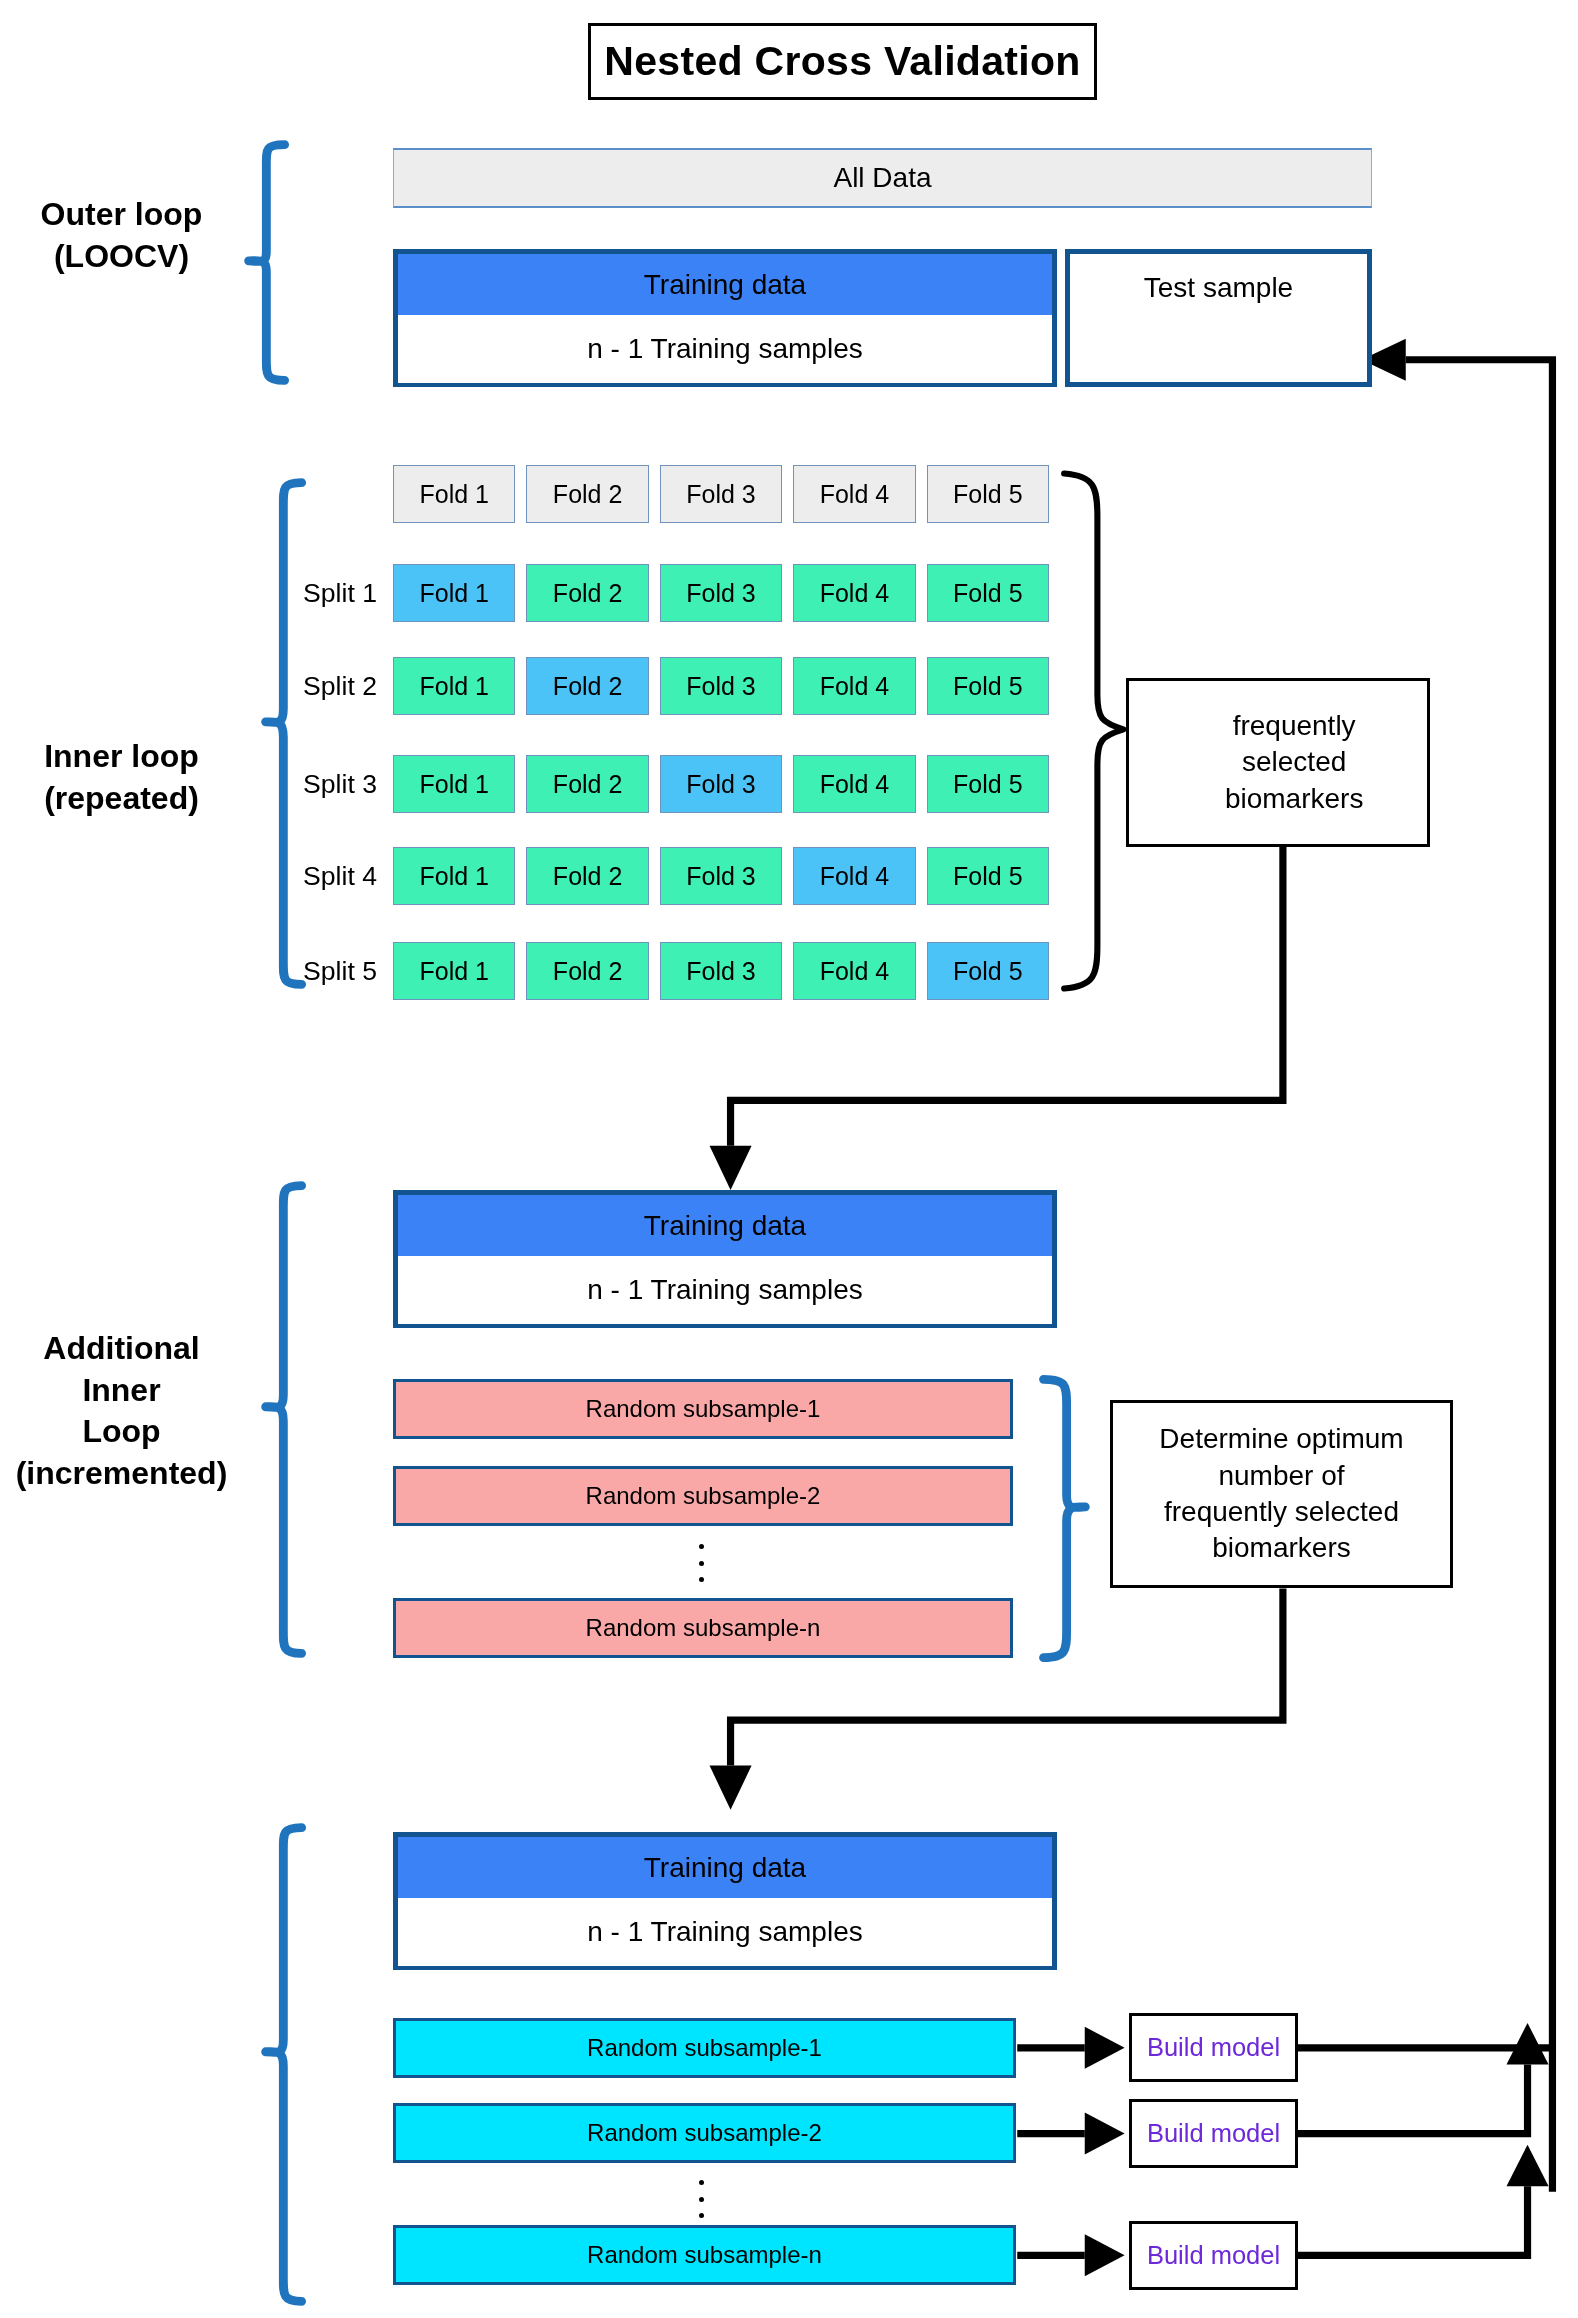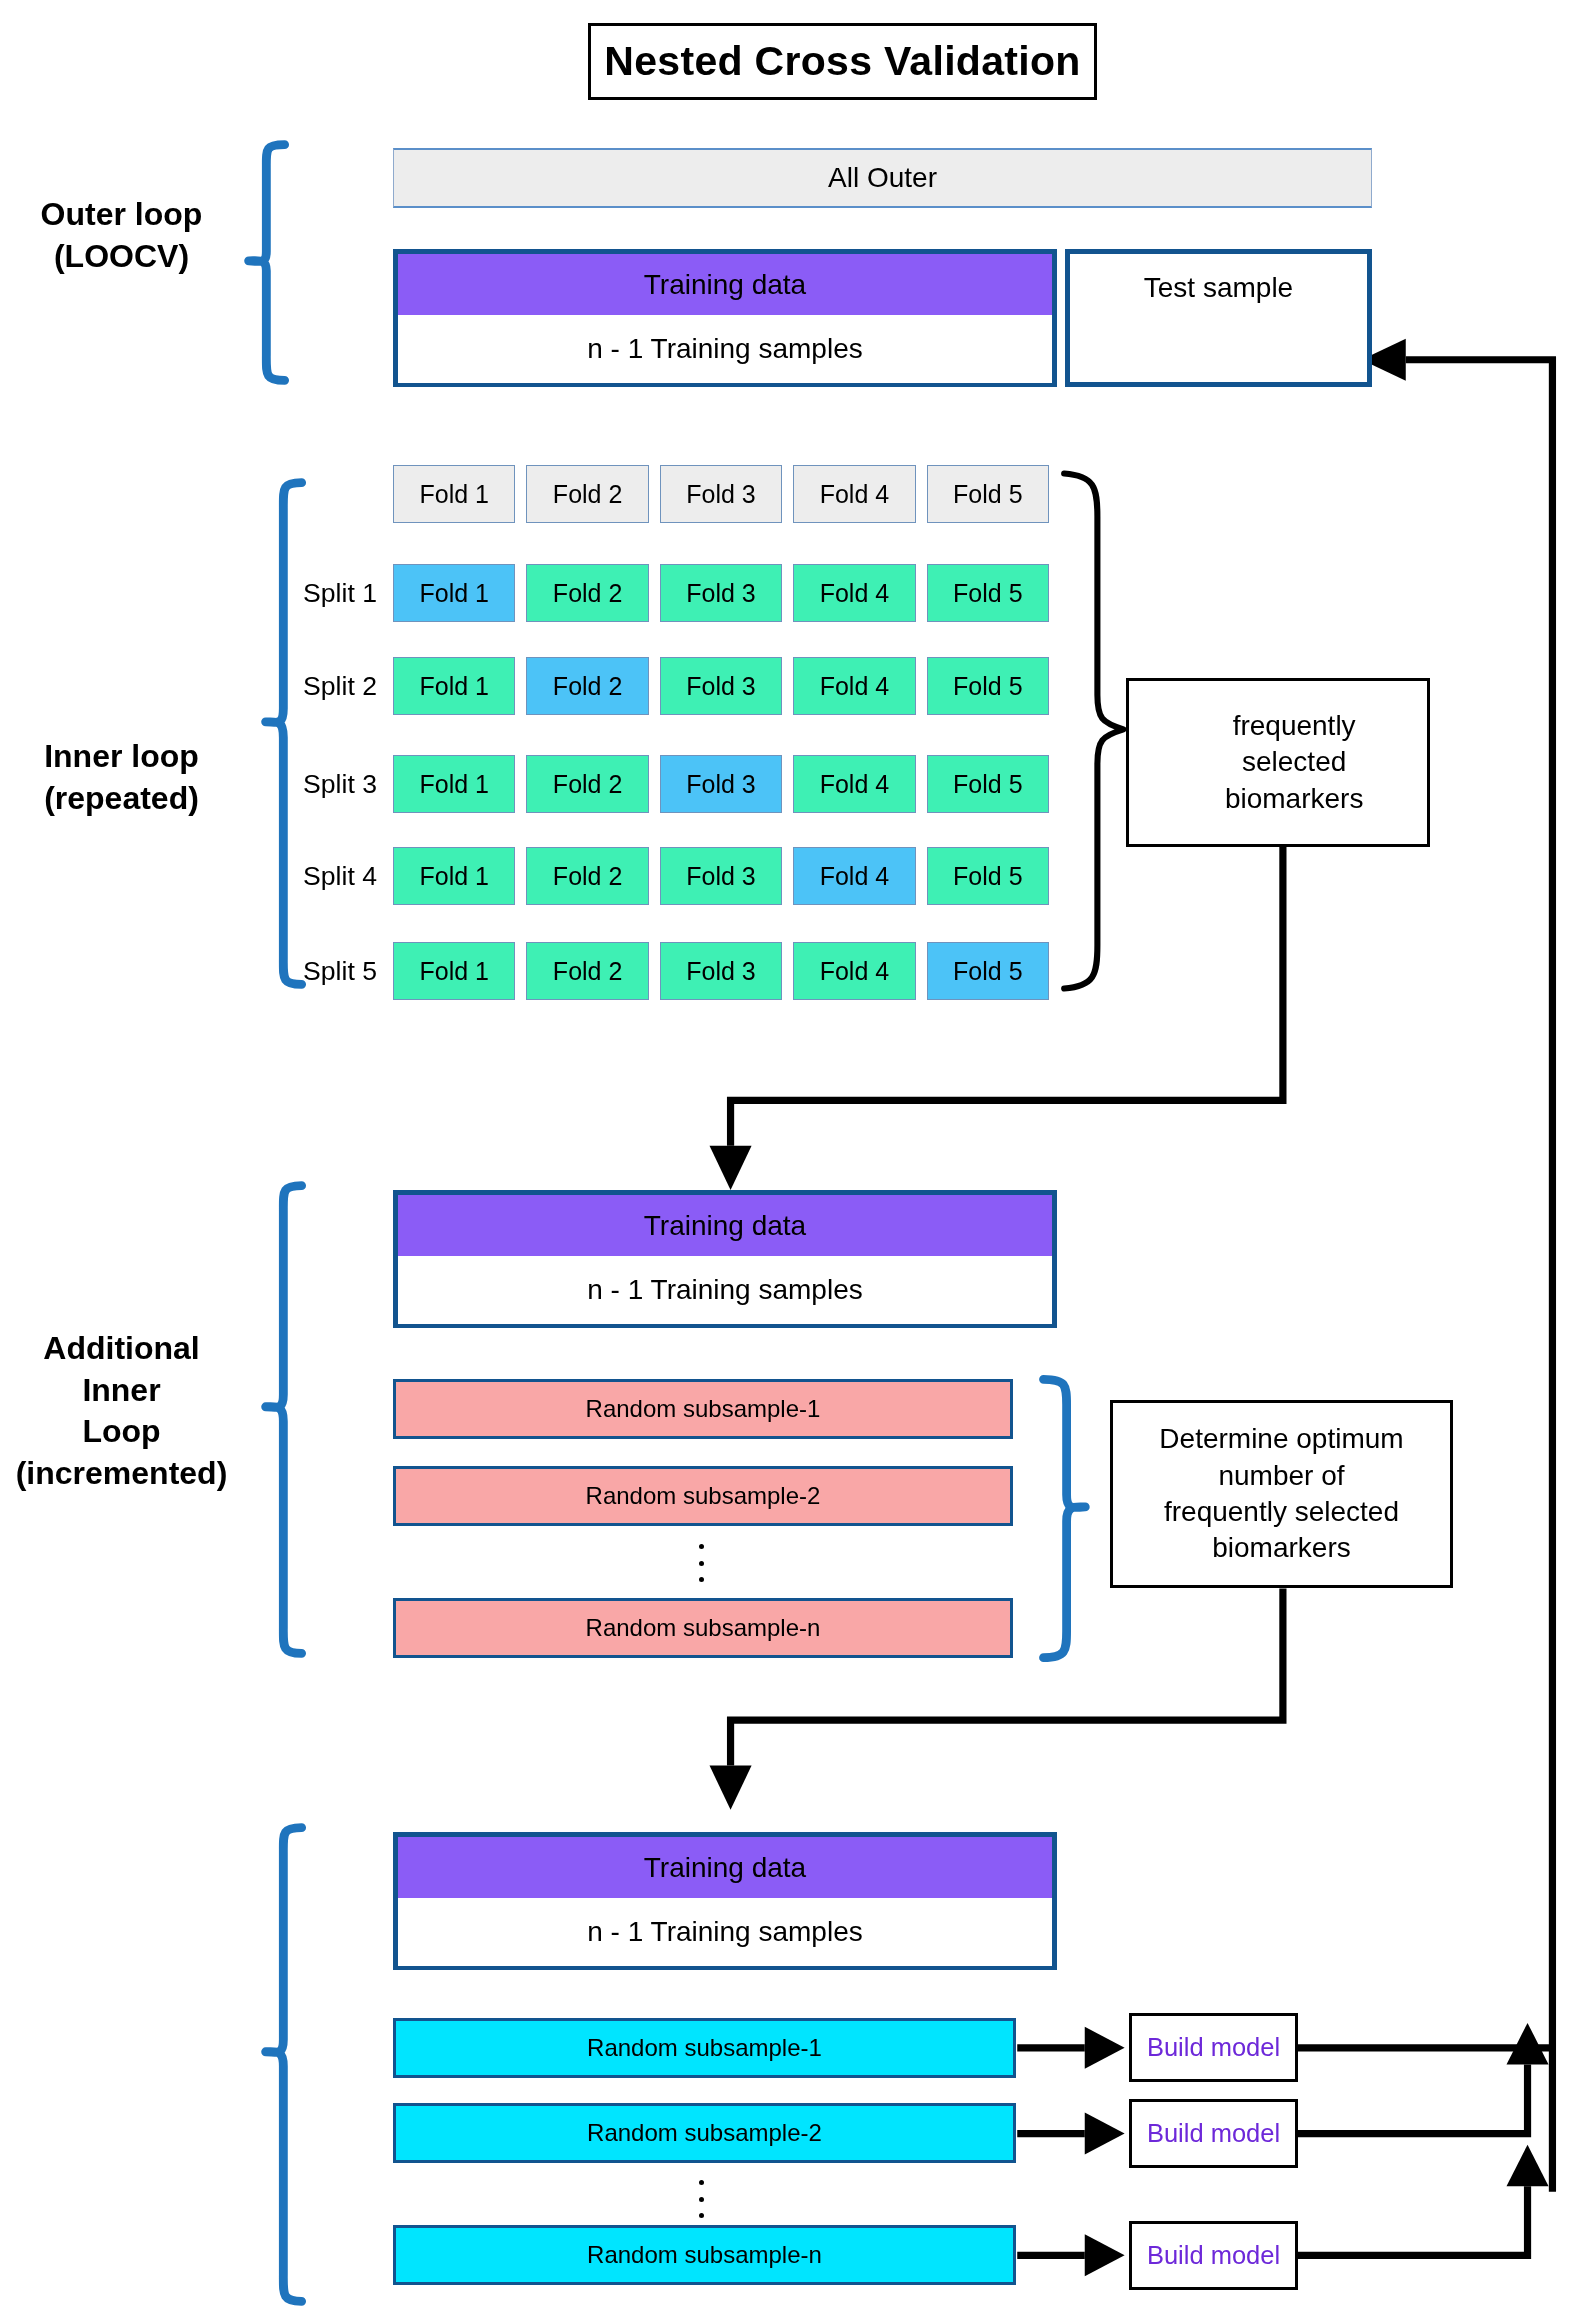--- a/index.html
+++ b/index.html
@@ -39,21 +39,21 @@
 
   
   .panel{
     border:5px solid #12548f;background:#fff;
     box-sizing:border-box;
   }
   .band{
     display:flex;align-items:center;justify-content:center;
     color:#000;font-size:28px;box-sizing:border-box;
   }
-  .band-green{background:#8b5cf6;}
+  .band-green{background:#3b82f6;}
   .band-blue{background:#4cc3f7;}
   .band-white{background:#fff;}
 
   
   #all-data{
     left:393px;top:148px;width:979px;height:60px;
     background:#ededed;border:1.1px solid #8faacd;
     border-top:2.8px solid #5b8fc9;border-bottom:2.8px solid #5b8fc9;
     display:flex;align-items:center;justify-content:center;
     font-size:28px;color:#000;
@@ -145,21 +145,21 @@
   <div class="abs sec-label" style="left:11px;top:194px;width:221px;">
     <div>Outer loop</div>
     <div>(LOOCV)</div>
   </div>
 
   <svg class="abs brace-blue" style="left:232px;top:138px;width:72px;height:249px;" viewBox="0 0 130 450">
     <path d="M95 12 C60 12 62 20 62 55 L62 205 C62 230 50 222 30 222 C50 222 62 218 62 240 L62 392
              C62 428 60 438 95 438"></path>
   </svg>
 
-  <div class="abs" id="all-data">All Outer</div>
+  <div class="abs" id="all-data">All Data</div>
 
   <div class="abs panel" style="left:393px;top:249px;width:664px;height:138px;">
     <div class="band band-green" style="height:61px;">Training data</div>
     <div class="band band-white" style="height:68px;">n - 1 Training samples</div>
   </div>
 
   <div class="abs panel" style="left:1065px;top:249px;width:307px;height:138px;">
     <div class="band band-white" style="height:68px;">Test sample</div>
   </div>
 

